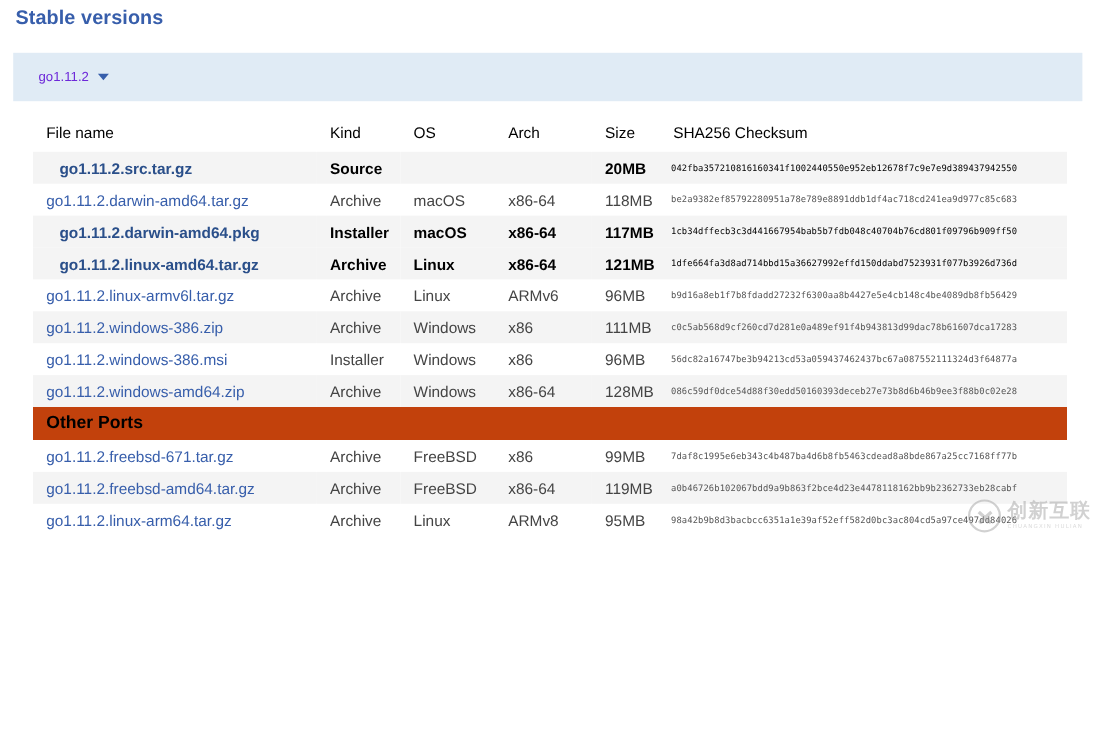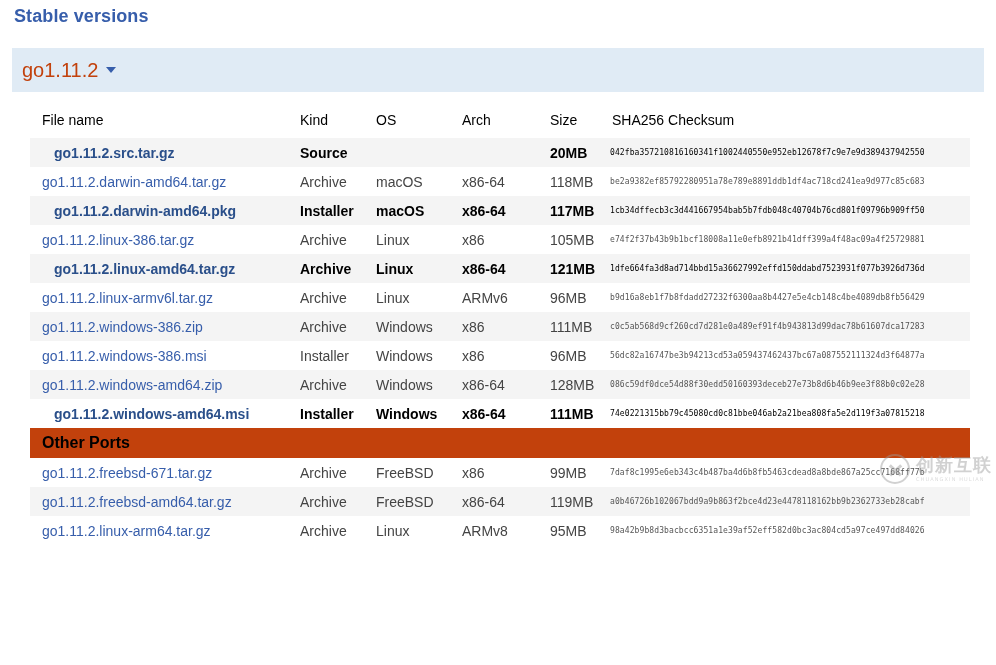--- a/index.html
+++ b/index.html
@@ -32,23 +32,23 @@
   .version-bar {
     position: absolute;
     left: 12px; top: 48px;
     width: 972px; height: 44px;
     background: #e0ebf5;
     display: flex;
     align-items: center;
     cursor: pointer;
   }
   .version-label {
-    margin-left: 10px;
-    font-size: 20px;
-    color: #c2410c;
+    margin-left: 23px;
+    font-size: 12px;
+    color: #6d28d9;
     font-weight: normal;
     line-height: 20px;
     white-space: nowrap;
   }
   .caret {
     margin-left: 8px;
     width: 0; height: 0;
     border-left: 5px solid transparent;
     border-right: 5px solid transparent;
     border-top: 6px solid #375eab;
@@ -214,28 +214,20 @@
           <td class="checksum">be2a9382ef85792280951a78e789e8891ddb1df4ac718cd241ea9d977c85c683</td>
         </tr>
         <tr class="highlight stripe">
           <td class="fname"><a href="#">go1.11.2.darwin-amd64.pkg</a></td>
           <td>Installer</td>
           <td>macOS</td>
           <td>x86-64</td>
           <td>117MB</td>
           <td class="checksum">1cb34dffecb3c3d441667954bab5b7fdb048c40704b76cd801f09796b909ff50</td>
         </tr>
-        <tr>
-          <td class="fname"><a href="#">go1.11.2.linux-386.tar.gz</a></td>
-          <td>Archive</td>
-          <td>Linux</td>
-          <td>x86</td>
-          <td>105MB</td>
-          <td class="checksum">e74f2f37b43b9b1bcf18008a11e0efb8921b41dff399a4f48ac09a4f25729881</td>
-        </tr>
         <tr class="highlight stripe">
           <td class="fname"><a href="#">go1.11.2.linux-amd64.tar.gz</a></td>
           <td>Archive</td>
           <td>Linux</td>
           <td>x86-64</td>
           <td>121MB</td>
           <td class="checksum">1dfe664fa3d8ad714bbd15a36627992effd150ddabd7523931f077b3926d736d</td>
         </tr>
         <tr>
           <td class="fname"><a href="#">go1.11.2.linux-armv6l.tar.gz</a></td>
@@ -261,28 +253,20 @@
           <td>96MB</td>
           <td class="checksum">56dc82a16747be3b94213cd53a059437462437bc67a087552111324d3f64877a</td>
         </tr>
         <tr class="stripe">
           <td class="fname"><a href="#">go1.11.2.windows-amd64.zip</a></td>
           <td>Archive</td>
           <td>Windows</td>
           <td>x86-64</td>
           <td>128MB</td>
           <td class="checksum">086c59df0dce54d88f30edd50160393deceb27e73b8d6b46b9ee3f88b0c02e28</td>
-        </tr>
-        <tr class="highlight">
-          <td class="fname"><a href="#">go1.11.2.windows-amd64.msi</a></td>
-          <td>Installer</td>
-          <td>Windows</td>
-          <td>x86-64</td>
-          <td>111MB</td>
-          <td class="checksum">74e0221315bb79c45080cd0c81bbe046ab2a21bea808fa5e2d119f3a07815218</td>
         </tr>
         <tr class="section-row">
           <td colspan="6">Other Ports</td>
         </tr>
         <tr>
           <td class="fname"><a href="#">go1.11.2.freebsd-671.tar.gz</a></td>
           <td>Archive</td>
           <td>FreeBSD</td>
           <td>x86</td>
           <td>99MB</td>

